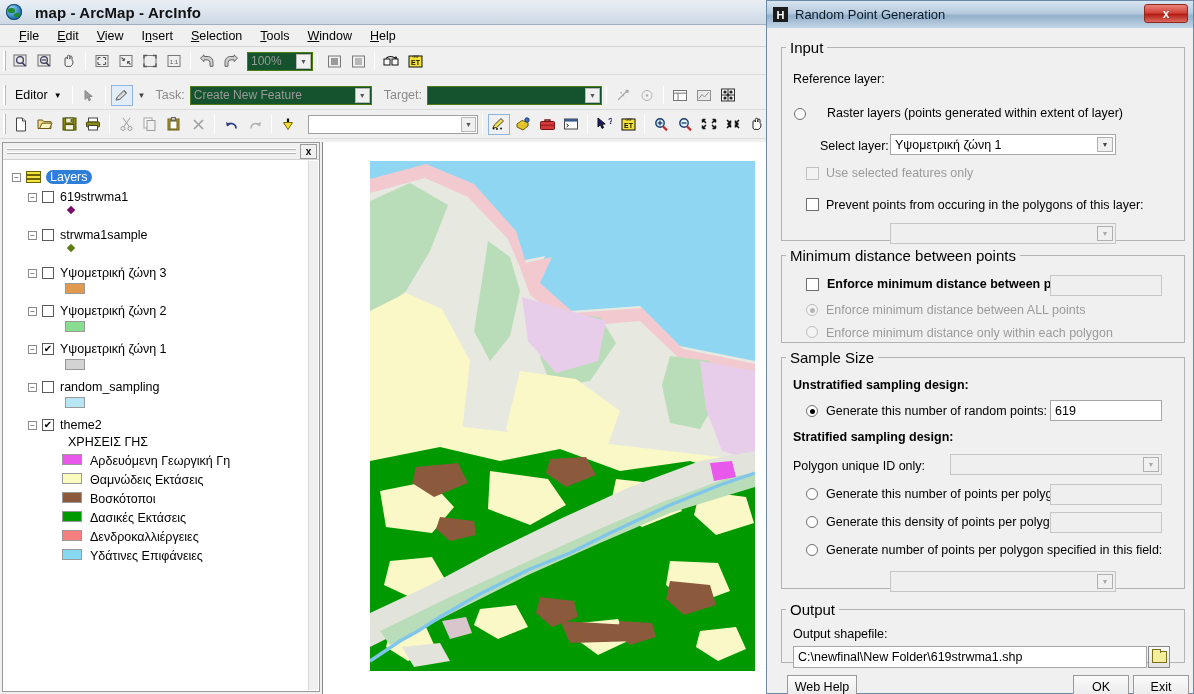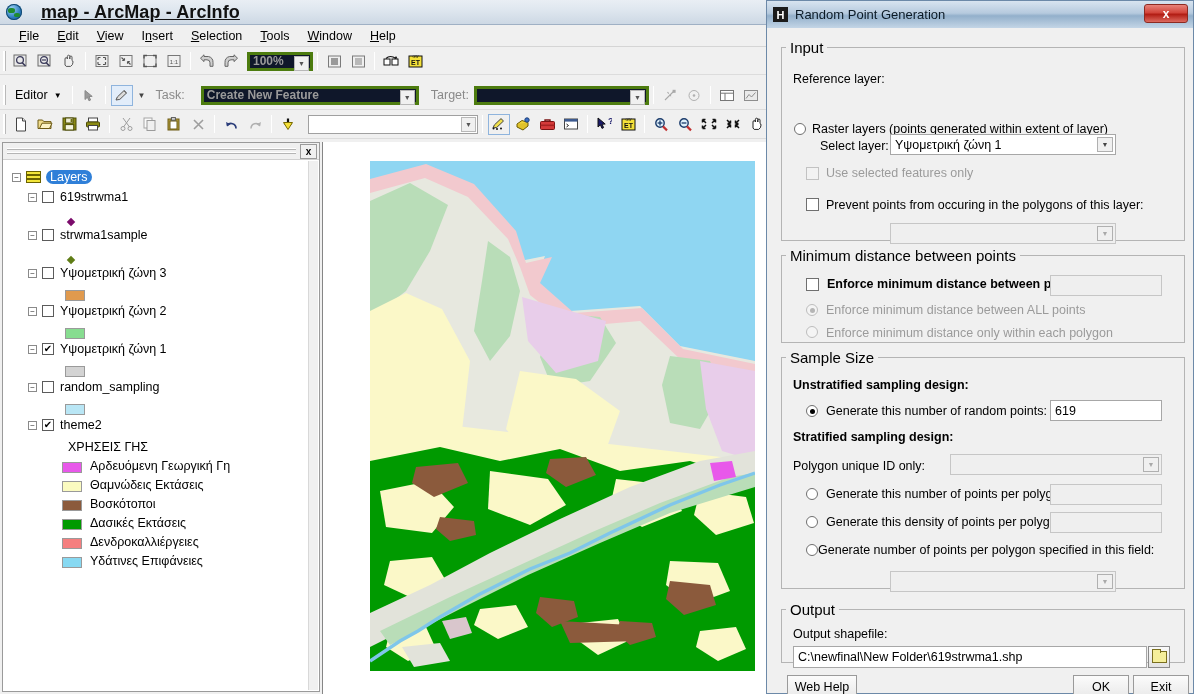--- a/index.html
+++ b/index.html
@@ -12,21 +12,21 @@
 
   
   #app { position:absolute; left:0; top:0; width:1194px; height:694px; background:#f0f0f0; }
 
   .titlebar {
     position:absolute; left:0; top:0; width:1194px; height:25px;
     background:linear-gradient(180deg,#e9eef4 0%,#dfe7ef 40%,#cdd8e4 100%);
     display:flex; align-items:center; padding-left:6px;
     border-bottom:1px solid #9fb0c4;
   }
-  .titlebar .tb-title { font-size:18px; font-weight:bold; color:#111; margin-left:19px; letter-spacing:.1px;text-decoration:underline;}
+  .titlebar .tb-title { font-size:15px; font-weight:bold; color:#111; margin-left:13px; letter-spacing:.1px;}
   .globe-ico { width:16px; height:16px; border-radius:50%;
     background:radial-gradient(circle at 35% 30%, #9fd4f5 0%, #2e7fc0 55%, #0d4f86 100%);
     position:relative; box-shadow:0 0 0 1px #12486f inset; }
   .globe-ico:after{content:"";position:absolute;left:2px;top:4px;width:7px;height:5px;background:#1f8b2f;border-radius:40%;}
   .globe-ico:before{content:"";position:absolute;left:8px;top:9px;width:6px;height:4px;background:#1f8b2f;border-radius:40%;}
 
   
   .menubar {
     position:absolute; left:0; top:25px; width:1194px; height:22px;
     background:#f0f0f0; border-bottom:1px solid #d5d5d5;
@@ -45,21 +45,21 @@
   .tbtn { width:22px; height:21px; margin:0 1px; display:flex; align-items:center; justify-content:center;
           font-size:13px; color:#444; border:1px solid transparent; cursor:default; }
   .tbtn.dis { color:#a8a8a8; }
   .sep { width:1px; height:18px; background:#c0c0c0; margin:0 4px; border-right:1px solid #fff; }
   .grip { width:4px; height:20px; margin-left:3px; margin-right:2px;
           background:linear-gradient(90deg,#fff 0 1px,#b9b9b9 1px 2px,transparent 2px);
           border-left:1px solid #fff; }
 
   .combo { height:19px; border:1px solid #a0a0a0; background:#fff; display:flex; align-items:center;
            font-size:12px; padding-left:3px; position:relative; }
-  .combo.flat { background:#0f172a; color:#9a9a9a; border:3px solid #4d7c0f;font-weight:bold; }
+  .combo.flat { background:#14532d; color:#9a9a9a; border:1px solid #4d7c0f; }
   .combo .arrow { position:absolute; right:1px; top:1px; width:15px; height:15px;
                   background:#f0f0f0; border:1px solid #b8b8b8; display:flex; align-items:center; justify-content:center;
                   font-size:7px; color:#555; }
   .cmblbl { font-size:12.5px; color:#8a8a8a; margin:0 5px 0 6px; }
 
   .editor-btn { display:flex; align-items:center; font-size:12.5px; padding:2px 6px; cursor:default; }
 
   
   #toc { position:absolute; left:2px; top:142px; width:318px; height:550px;
          background:#fff; border:1px solid #9a9a9a; }
@@ -72,21 +72,21 @@
   .toc-body { position:absolute; left:1px; top:18px; right:11px; bottom:1px; overflow:hidden; background:#fff; padding:6px 0 0 6px;}
   .toc-vsb { position:absolute; right:1px; top:18px; width:10px; bottom:1px; background:#f0f0f0; border-left:1px solid #d8d8d8;}
 
   .lrow { display:flex; align-items:center; height:20px; font-size:12.5px; }
   .lrow .exp { width:9px; height:9px; border:1px solid #8a8a8a; background:#fff; margin-right:5px;
                display:flex;align-items:center;justify-content:center;font-size:8px;line-height:7px;color:#333;}
   .lrow .cb { width:12px; height:12px; border:1px solid #5b5b5b; background:#fff; margin-right:6px;
               display:flex;align-items:center;justify-content:center;font-size:10px;line-height:10px;color:#000;}
   .lrow .lbl { white-space:nowrap; }
   .lbl.sel { background:#2f7fd8; color:#fff; padding:0 4px;border-radius:7px; }
-  .sym-row { display:flex; align-items:flex-end; height:18px; }
+  .sym-row { display:flex; align-items:flex-start; height:18px; }
   .swatch { width:20px; height:11px; border:1px solid #9a9a9a; }
   .dot { width:6px;height:6px; transform:rotate(45deg); }
   .legend-txt { font-size:12.5px; margin-left:8px; white-space:nowrap; }
   .layers-ico { width:15px;height:12px; margin-right:5px; position:relative; }
   .layers-ico i { position:absolute; left:0; width:15px; height:4px; background:#f2e53a; border:1px solid #6b6200; }
 
   
   #mapwrap { position:absolute; left:322px; top:142px; right:0; bottom:0; background:#fff; border-left:1px solid #868686;}
   #mapcanvas { position:absolute; left:47px; top:19px; width:385px; height:510px; overflow:hidden; background:#8fd6f2; }
   #mapcanvas svg { display:block; }
@@ -271,21 +271,21 @@
     <div class="tbtn" style="border:1px solid #8fb4dd;background:#e2edfa;">
       <svg width="15" height="13" viewBox="0 0 15 13">
           <path d="M2 11 L3.3 8 L10 1.6 L12.5 4 L5.8 10.4 Z" fill="#dcdcdc" stroke="#555"></path>
           <path d="M10 1.6 12.5 4" stroke="#555"></path>
         </svg>
     </div>
     <div class="tbtn" style="width:14px;">
         <span style="font-size:8px;">▼</span>
       </div>
     <div class="cmblbl">Task:</div>
-    <div class="combo flat" style="width:218px;margin-left:11px;">
+    <div class="combo flat" style="width:182px;">
       <span>Create New Feature</span>
       <span class="arrow">▼</span>
     </div>
     <div class="cmblbl" style="margin-left:12px;">Target:</div>
     <div class="combo flat" style="width:175px;">
       <span></span>
       <span class="arrow">▼</span>
     </div>
     <div class="sep"></div>
     <div class="tbtn dis">
@@ -663,21 +663,21 @@
       <div class="dlg-close">x</div>
     </div>
 
     <div class="dlg-body">
 
       <fieldset style="left:8px; top:8px; width:404px; height:202px;">
         <legend>Input</legend>
 
         <div class="abs f-label" style="left:11px; top:16px;">Reference layer:</div>
 
-        <div class="abs" style="left:12px; top:66px; display:flex; align-items:center; gap:6px;">
+        <div class="abs" style="left:12px; top:50px; display:flex; align-items:flex-end; gap:21px;">
           <span class="radio"></span>
           <span class="f-label">Raster layers (points generated within extent of layer)</span>
         </div>
 
         <div class="abs f-label" style="left:38px; top:83px;">Select layer:</div>
         <div class="abs dd" style="left:108px; top:78px; width:226px;">
           <span>Υψομετρική ζώνη 1</span>
           <span class="ar">▼</span>
         </div>
 
@@ -747,21 +747,21 @@
         </div>
 
         <div class="abs" style="left:24px; top:149px; display:flex; align-items:center; gap:8px;">
           <span class="radio"></span>
           <span class="f-label">Generate this density of points per polygon:</span>
         </div>
         <div class="abs tbox dis" style="left:268px; top:146px; width:112px;">
           <span></span>
         </div>
 
-        <div class="abs" style="left:24px; top:177px; display:flex; align-items:center; ">
+        <div class="abs" style="left:24px; top:177px; display:flex; align-items:center; gap:8px;">
           <span class="radio"></span>
           <span class="f-label">Generate number of points per polygon specified in this field:</span>
         </div>
         <div class="abs dd dis" style="left:108px; top:205px; width:226px;">
           <span></span>
           <span class="ar">▼</span>
         </div>
       </fieldset>
 
       <fieldset style="left:8px; top:570px; width:404px; height:62px;">

